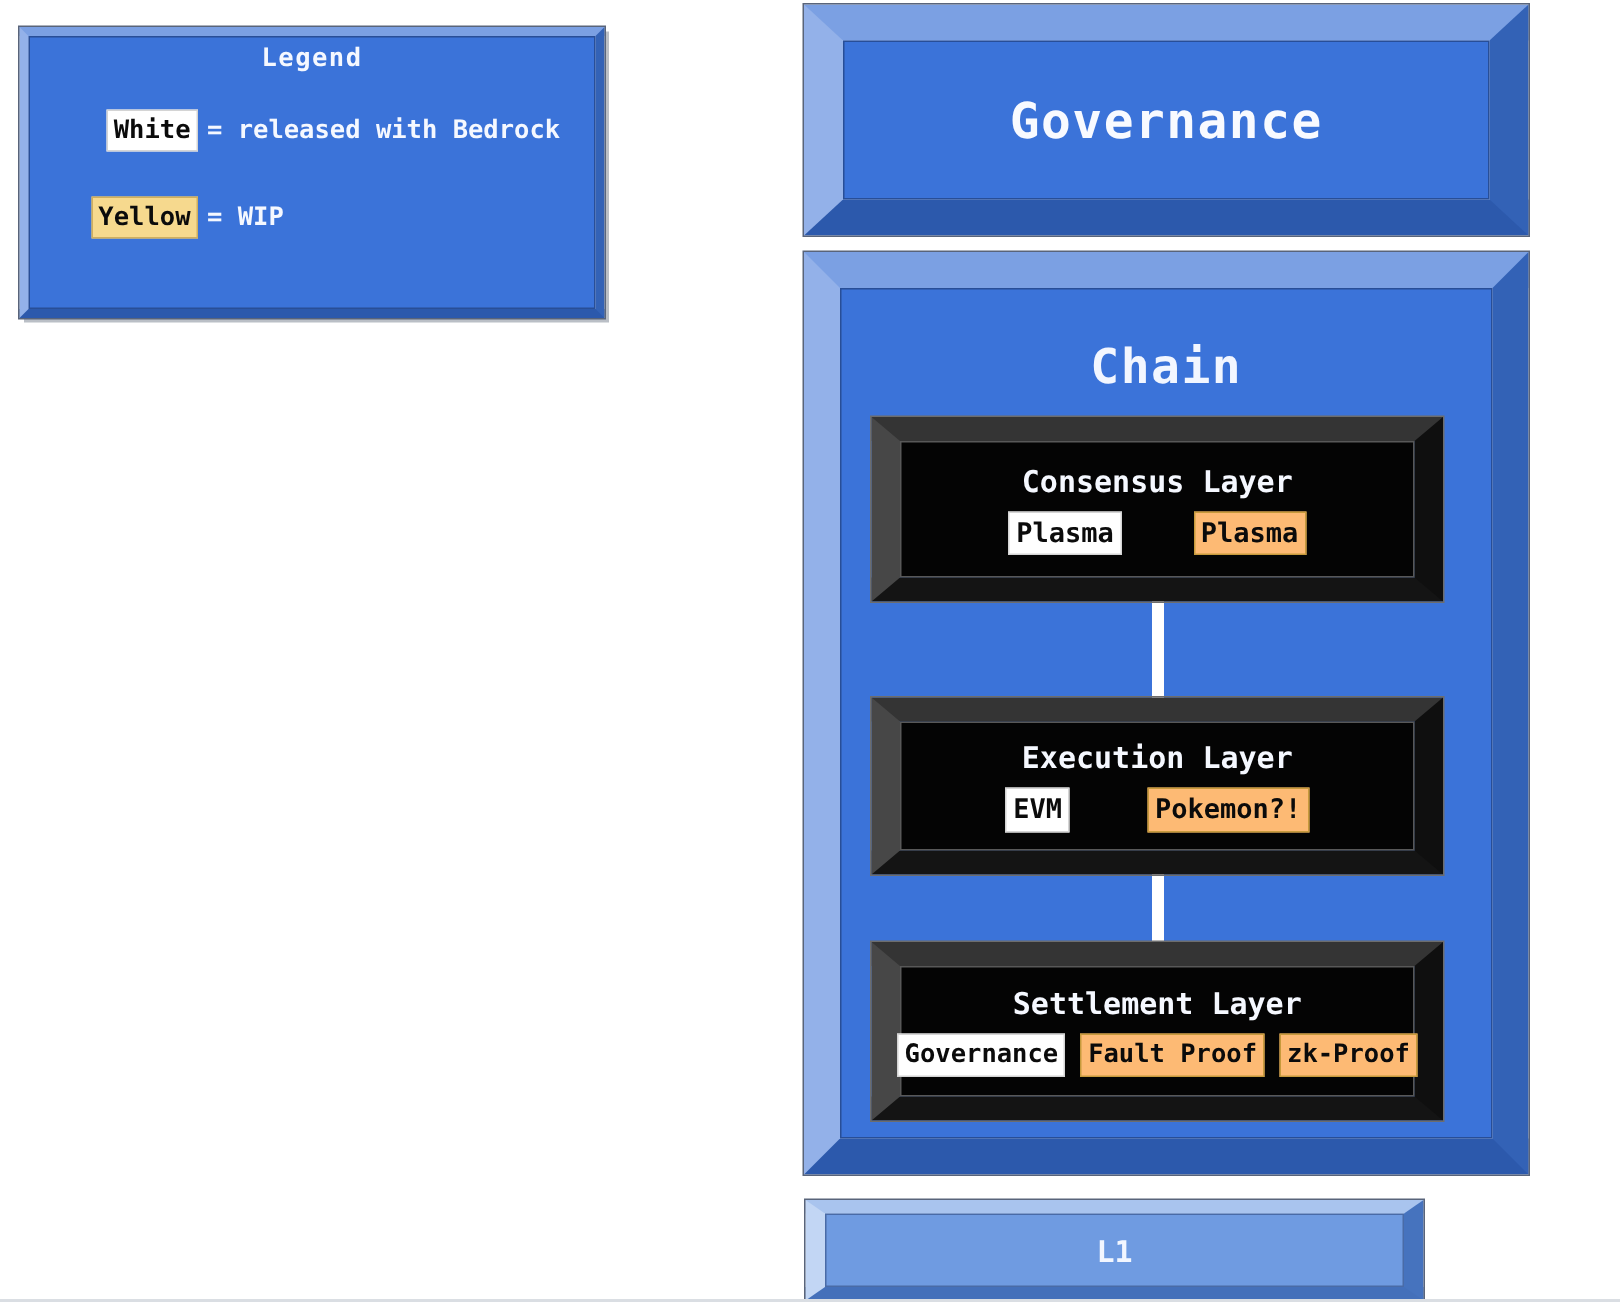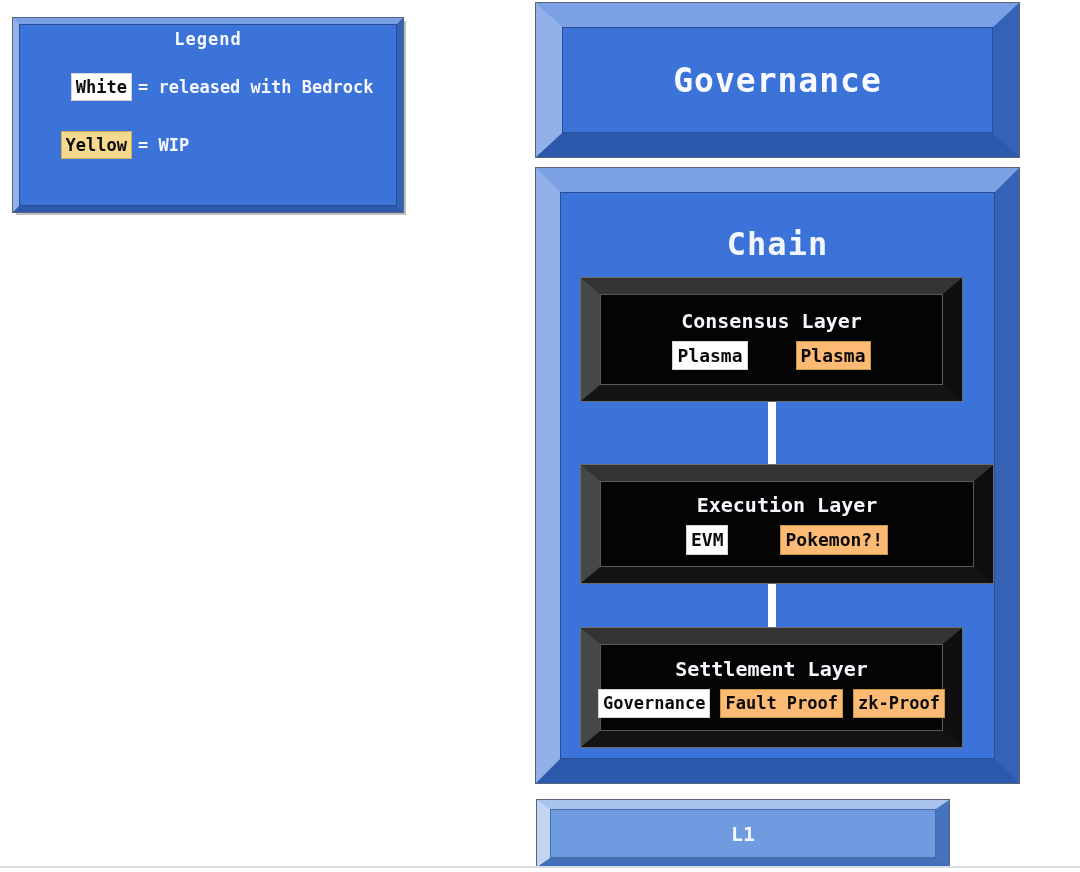--- a/index.html
+++ b/index.html
@@ -49,21 +49,21 @@
     outline:1px solid #6d6d6d;
   }
   .layer-face{
     width:100%;height:100%;box-sizing:border-box;background:#040404;
     border:1px solid #585858;
     display:flex;flex-direction:column;align-items:center;justify-content:center;gap:8px;
   }
   .layer-title{font-size:20px;color:#F5F8FF;white-space:nowrap;}
   .chip-row{display:flex;align-items:center;}
   .layer-consensus{left:581px;top:278px;width:381px;height:123px;}
-  .layer-execution{left:581px;top:465px;width:412px;height:118px;}
+  .layer-execution{left:581px;top:465px;width:381px;height:118px;}
   .layer-settlement{left:581px;top:628px;width:381px;height:119px;}
   .gap-consensus{gap:48px;}
   .gap-execution{gap:52px;}
   .gap-settlement{gap:10px;}
   .layer-settlement .chip{font-size:17px;}
   
   .connector{position:absolute;width:8px;background:#FFFFFF;z-index:1;}
   .connector-1{left:768px;top:399px;height:68px;}
   .connector-2{left:768px;top:581px;height:49px;}
   

